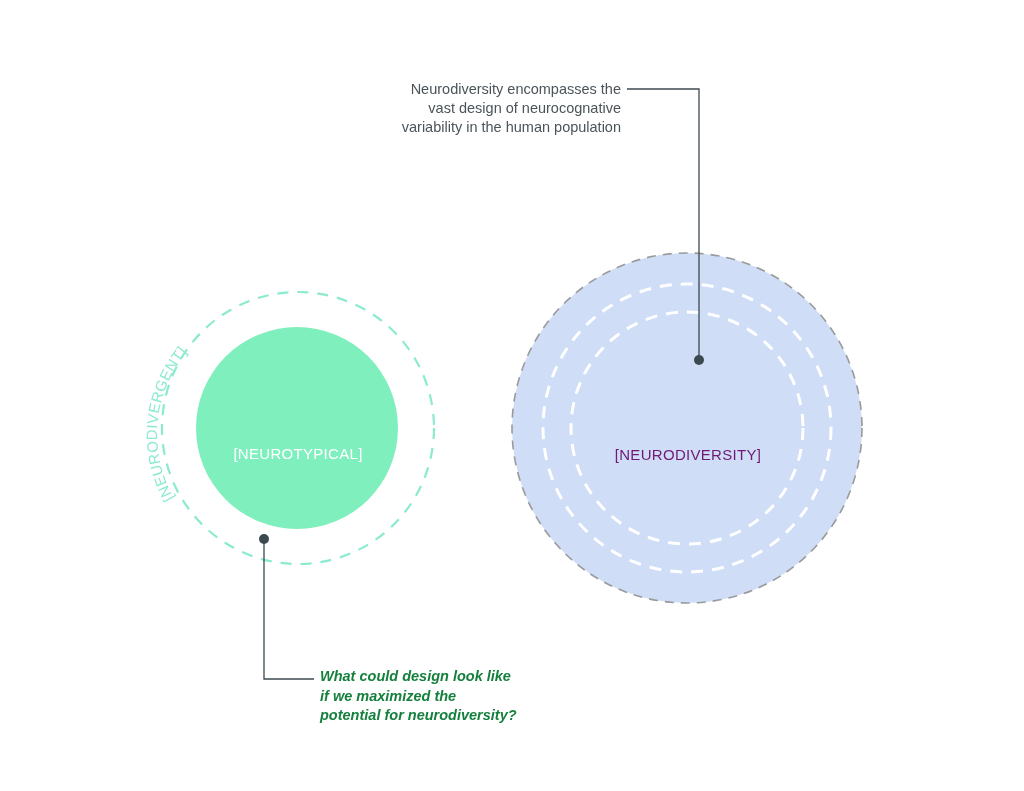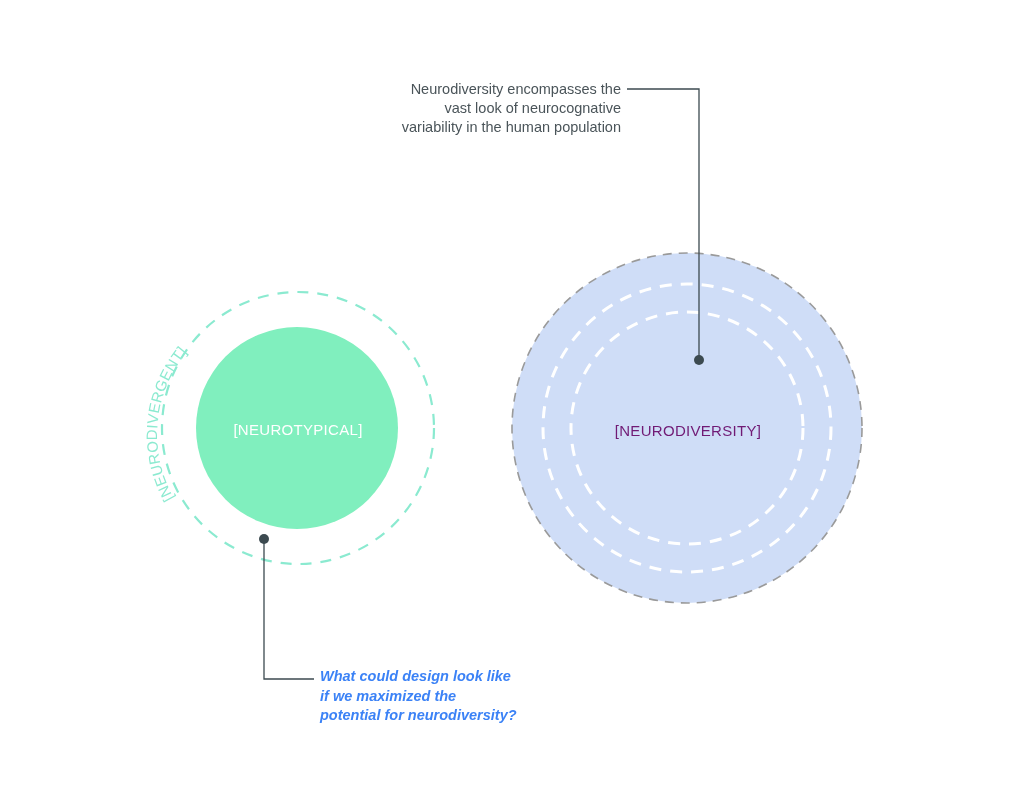--- a/index.html
+++ b/index.html
@@ -39,27 +39,28 @@
   }
   #anno-bottom {
     left: 320px;
     top: 667px;
     width: 280px;
     text-align: left;
     font-weight: bold;
     font-style: italic;
     font-size: 14.5px;
     line-height: 19.5px;
-    color: #3b82f6;
+    color: #15803d;
   }
   .circle-label {
     position: absolute;
     font-size: 15px;
     letter-spacing: 0.3px;
     white-space: nowrap;
+    margin-top: 24px;
   }
   #label-neurotypical {
     color: #ffffff;
     left: 198px;
     top: 421px;
     width: 200px;
     text-align: center;
   }
   #label-neurodiversity {
     color: #701a75;
@@ -110,20 +111,20 @@
       <circle cx="264" cy="539" r="5" fill="#3c4a50"></circle>
     </g>
 
   </svg>
 
   <div class="circle-label" id="label-neurotypical">[NEUROTYPICAL]</div>
 
   <div class="circle-label" id="label-neurodiversity">[NEURODIVERSITY]</div>
 
   <div class="anno" id="anno-top">Neurodiversity encompasses the
-vast look of neurocognative
+vast design of neurocognative
 variability in the human population</div>
 
   <div class="anno" id="anno-bottom">What could design look like
 if we maximized the
 potential for neurodiversity?</div>
 
 </div>
 
 </body></html>

